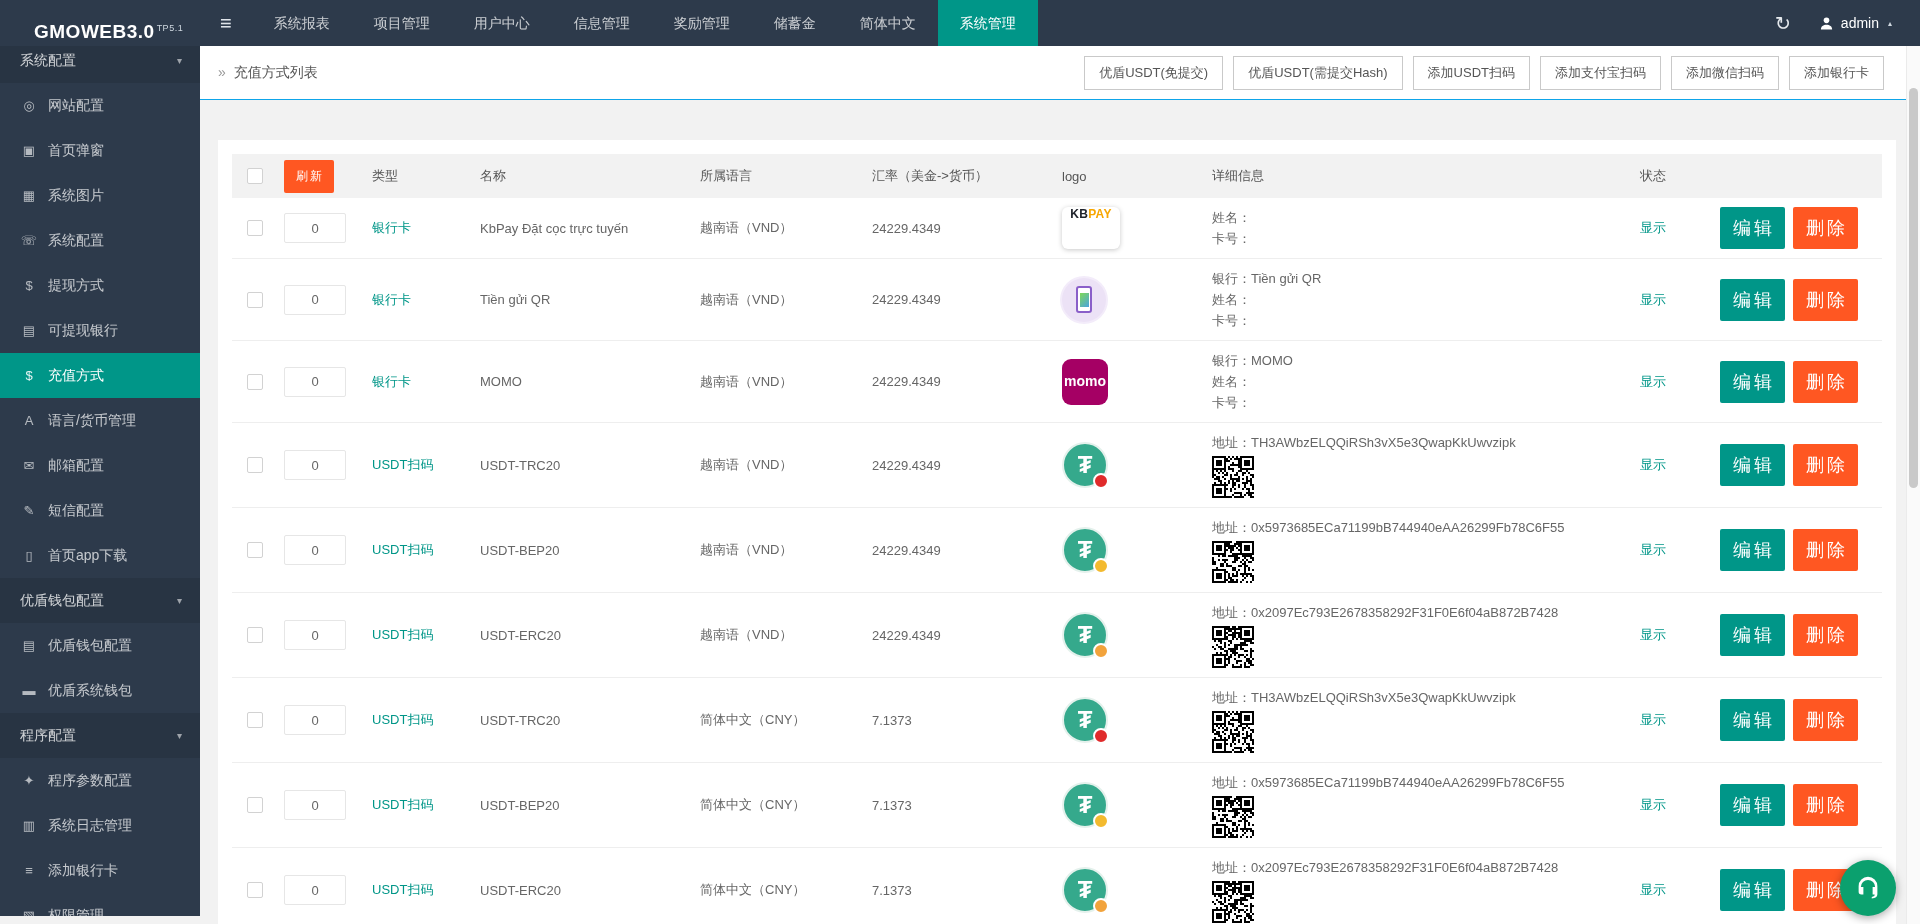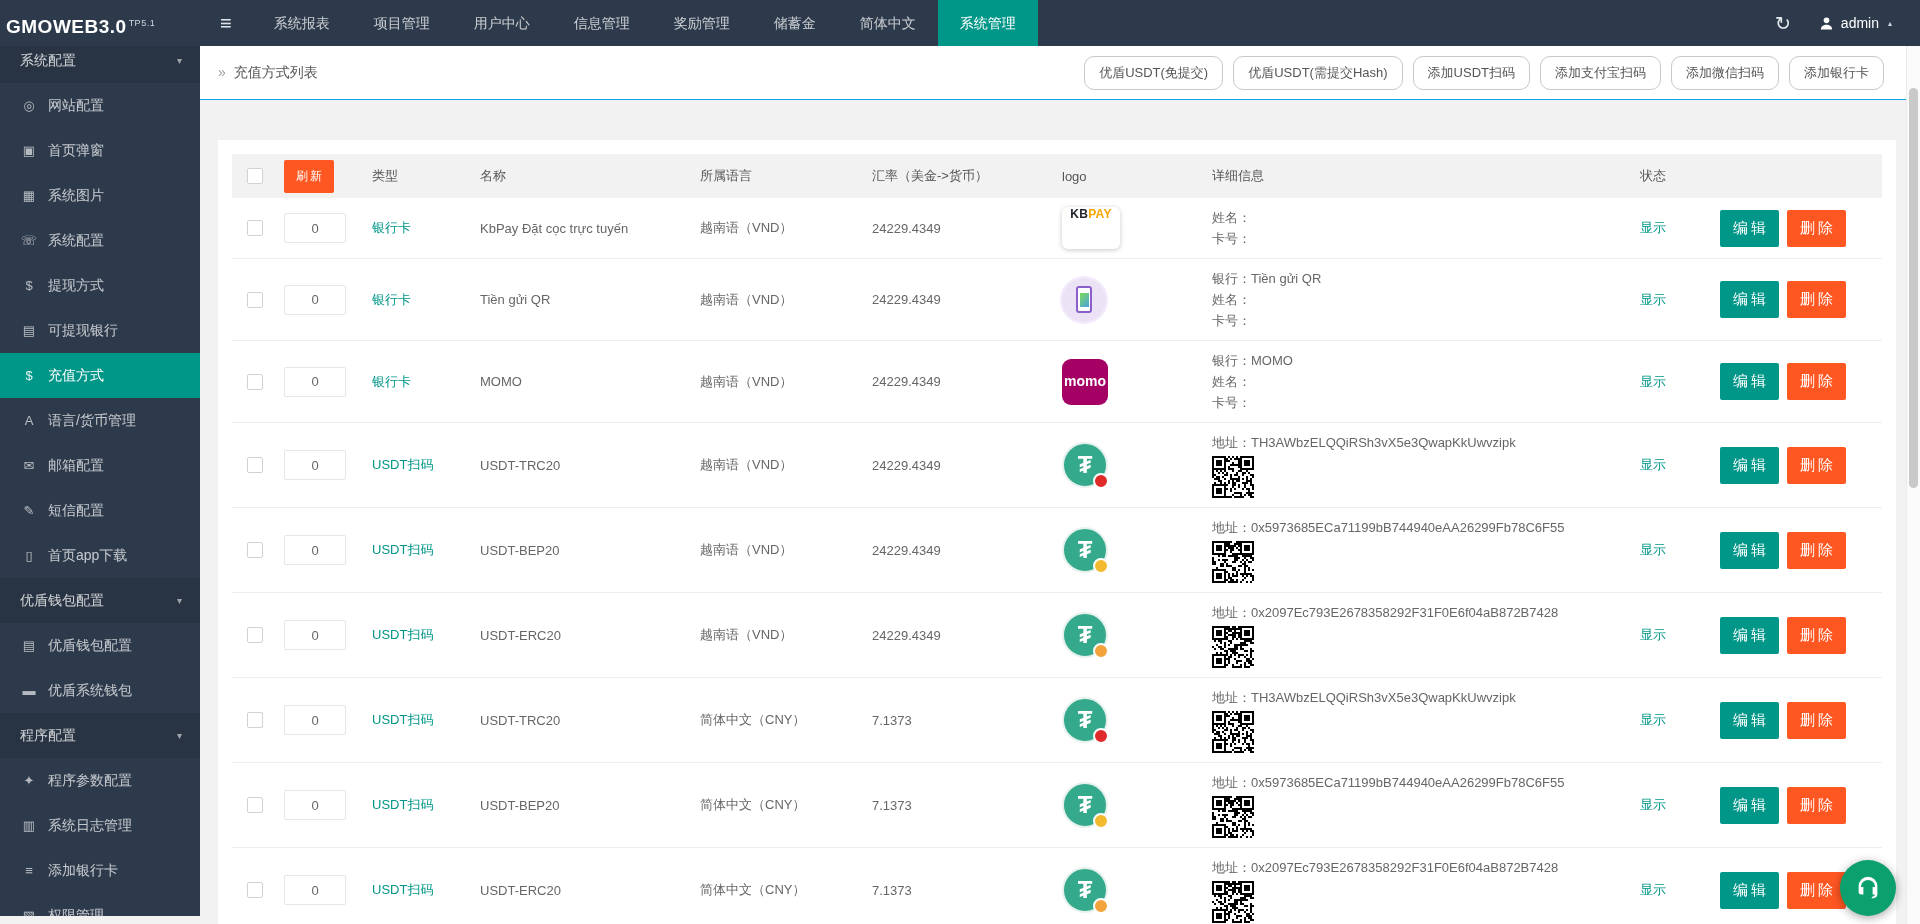--- a/index.html
+++ b/index.html
@@ -1,20 +1,20 @@
 <!DOCTYPE html>
 <html><head>
 <meta charset="utf-8">
 <style>
   *{box-sizing:border-box;margin:0;padding:0}
   html,body{width:1920px;height:924px;overflow:hidden;font-family:"Liberation Sans","DejaVu Sans",sans-serif;background:#f2f2f2}
 
   
   .header{position:fixed;top:0;left:0;width:1920px;height:46px;background:#2d3a4b;display:flex;align-items:center;z-index:20}
-  .logo{width:200px;height:46px;line-height:46px;padding-left:6px;color:#fff;font-weight:bold;font-size:19px;letter-spacing:.5px;white-space:nowrap}
+  .logo{width:200px;height:46px;line-height:56px;padding-left:34px;color:#fff;font-weight:bold;font-size:19px;letter-spacing:.5px;white-space:nowrap}
   .logo sup{font-size:9px;font-weight:normal;margin-left:2px;color:#cfd8e0}
   .hamburger{color:#dfe4e9;font-size:20px;padding:0 20px;cursor:pointer;line-height:46px}
   .nav{display:flex;height:46px}
   .nav-item{color:rgba(255,255,255,.75);font-size:14px;line-height:46px;padding:0 22px;text-decoration:none;cursor:pointer;white-space:nowrap}
   .nav-item.active{background:#009688;color:#fff}
   .header-right{margin-left:auto;display:flex;align-items:center;gap:28px;padding-right:28px;color:#fff}
   .refresh-top{font-size:19px;color:#e6eaee;cursor:pointer;line-height:1}
   .user-menu{display:flex;align-items:center;gap:7px;font-size:14px;cursor:pointer}
   .caret{font-size:8px;margin-left:2px;color:#cfd8e0}
 
@@ -25,21 +25,21 @@
   .menu-item{height:45px;display:flex;align-items:center;padding-left:20px;color:rgba(255,255,255,.72);font-size:14px;text-decoration:none;cursor:pointer}
   .menu-item .menu-icon{width:18px;margin-right:10px;font-size:13px;text-align:center;opacity:.9}
   .menu-item.active{background:#009688;color:#fff}
 
   
   .main{margin-left:200px;padding-top:46px;margin-right:14px}
   .breadcrumb-bar{height:54px;background:#fff;display:flex;align-items:center;justify-content:space-between;padding:0 22px 0 18px;border-bottom:1px solid #0ea5e9}
   .breadcrumb{color:#555;font-size:14px}
   .breadcrumb .arrow{color:#999;margin-right:8px}
   .toolbar{display:flex;gap:10px}
-  .tool-btn{background:#fff;border:1px solid #c9c9c9;color:#555;font-size:13px;height:34px;padding:0 14px;border-radius:10px;cursor:pointer;white-space:nowrap}
+  .tool-btn{background:#fff;border:1px solid #c9c9c9;color:#555;font-size:13px;height:34px;padding:0 14px;border-radius:0;cursor:pointer;white-space:nowrap}
   .card{margin:40px 10px 0 18px;background:#fff;min-height:738px;padding:14px}
 
   
   .tr{display:flex;align-items:center;border-bottom:1px solid #eee}
   .thead{background:#f2f2f2;height:44px;border-bottom:none}
   .thead .td{color:#555}
   .td{padding:0 6px;font-size:13px;color:#666}
   .c-check{width:46px;display:flex;justify-content:center}
   .checkbox{width:16px;height:16px;border:1px solid #d2d2d2;border-radius:2px;background:#fff;display:inline-block;cursor:pointer}
   .c-sort{width:88px}
@@ -47,21 +47,21 @@
   .c-type{width:108px}
   .type-text{color:#009688}
   .c-name{width:220px}
   .c-lang{width:172px}
   .c-rate{width:190px}
   .c-logo{width:150px}
   .c-detail{flex:1;padding-right:10px}
   .c-status{width:80px}
   .status-link{color:#009688;cursor:pointer;text-decoration:none}
   .c-actions{width:168px;display:flex;gap:8px}
-  .btn{border:none;color:#fff;font-size:15px;padding:9px 10px 9px 13px;border-radius:2px;cursor:pointer;letter-spacing:3px;white-space:nowrap}
+  .btn{border:none;color:#fff;font-size:18px;padding:9px 10px 9px 13px;border-radius:2px;cursor:pointer;letter-spacing:3px;white-space:nowrap}
   .btn-edit{background:#009688}
   .btn-delete{background:#ff5722}
   .refresh-btn{background:#ff5722;color:#fff;border:none;font-size:12px;padding:8px 10px 8px 12px;border-radius:2px;letter-spacing:2px;cursor:pointer}
   .row{padding:9px 0}
   .details{font-size:13px;color:#666;line-height:21px}
   .detail-line{white-space:nowrap}
   .qr{width:42px;height:42px;margin-top:3px;display:block}
 
   
   .logo-holder{display:flex;align-items:center}

